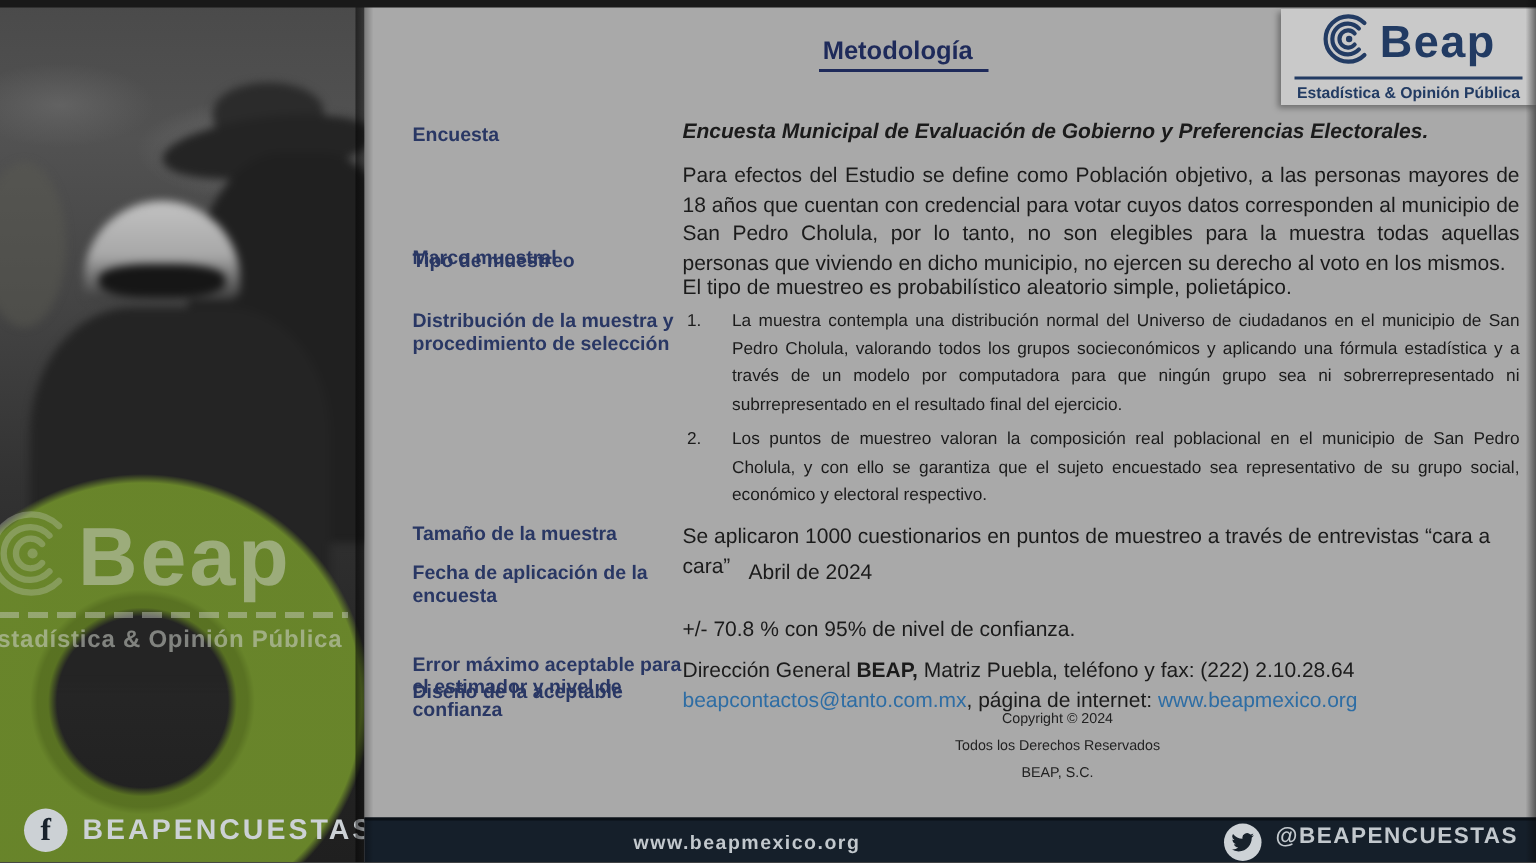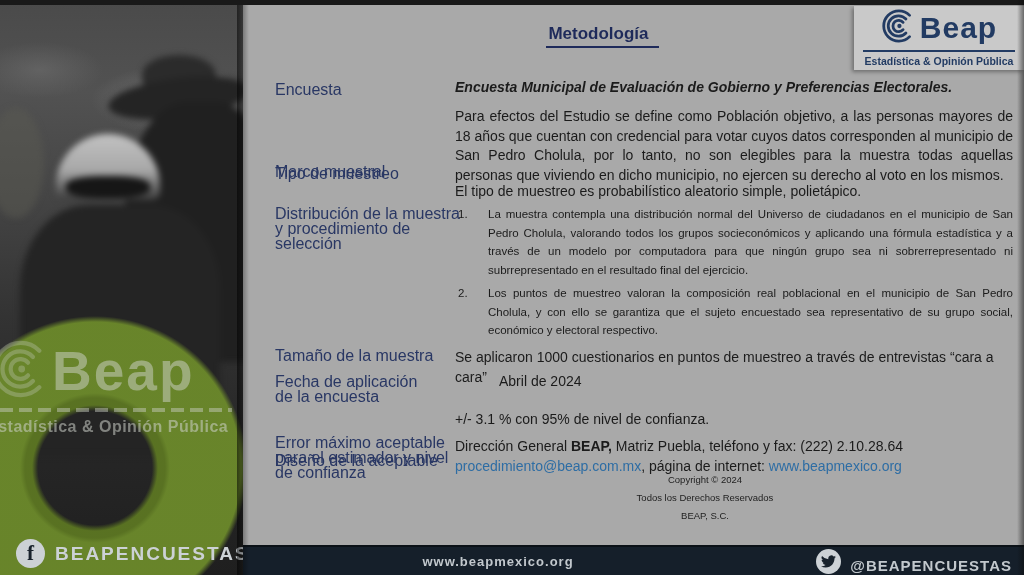--- a/index.html
+++ b/index.html
@@ -37,21 +37,21 @@
     font-family:"Liberation Serif",serif;}
   .fb-handle{font-size:19px;font-weight:bold;letter-spacing:2px;color:#ccd1d5;}
   .photo-edge{position:absolute;left:237px;top:0;width:12px;height:575px;z-index:5;
     background:linear-gradient(90deg,rgba(0,0,0,.55),rgba(0,0,0,0));pointer-events:none;}
 
   
   .slide{position:absolute;left:243px;top:0;right:0;bottom:30px;background:#a9a9a9;color:#1b1b1b;}
   .page-title-wrap{position:absolute;top:24px;left:0;width:100%;text-align:center;padding-right:62px;box-sizing:border-box;}
   .page-title{display:inline-block;font-size:17px;font-weight:bold;color:#1e2a5a;
     border-bottom:2px solid #1e2a5a;padding:0 10px 2px 2px;}
-  .lbl{position:absolute;left:32px;font-size:16px;font-weight:normal;color:#293764;line-height:15px;}
+  .lbl{position:absolute;left:32px;font-size:13px;font-weight:bold;color:#293764;line-height:15px;}
   .bdy{position:absolute;left:212px;width:558px;font-size:14px;line-height:19.5px;color:#1b1b1b;}
   .subtitle{font-style:italic;font-weight:bold;}
   .just{text-align:justify;}
   .num-list{position:absolute;left:215px;width:555px;font-size:11.5px;line-height:18.5px;color:#1b1b1b;}
   .num-item{display:flex;margin-bottom:5px;}
   .num{flex:none;width:30px;}
   .itext{flex:1;text-align:justify;}
   .link{color:#2e6da4;}
   .bold{font-weight:bold;}
   .copy{position:absolute;left:212px;width:500px;text-align:center;font-size:9.5px;color:#222;}
@@ -61,21 +61,21 @@
     box-shadow:-2px 2px 4px rgba(0,0,0,.35);display:flex;flex-direction:column;align-items:center;padding-top:2px;box-sizing:border-box;}
   .logo-brand-row{display:flex;align-items:center;gap:3px;}
   .logo-brand{font-size:30px;font-weight:bold;color:#223b63;letter-spacing:1px;line-height:30px;}
   .logo-rule{width:152px;height:2px;background:#223b63;margin-top:2px;}
   .logo-tagline{font-size:10.5px;font-weight:bold;color:#223b63;margin-top:3px;white-space:nowrap;}
 
   
   .footer{position:absolute;left:243px;right:0;bottom:0;height:30px;background:#151f2a;border-top:2px solid #0b1117;box-sizing:border-box;}
   .footer-site{position:absolute;left:150px;top:7px;width:210px;text-align:center;
     font-size:13px;font-weight:bold;letter-spacing:1px;color:#c2c8cd;}
-  .tw-row{position:absolute;right:12px;top:2px;display:flex;align-items:flex-end;gap:9px;}
+  .tw-row{position:absolute;right:12px;top:2px;display:flex;align-items:flex-start;gap:9px;}
   .tw-circle{width:25px;height:25px;border-radius:50%;background:#cdd2d6;display:flex;align-items:center;justify-content:center;}
   .tw-handle{font-size:15px;font-weight:bold;letter-spacing:1px;color:#c2c8cd;}
 
   .top-strip{position:absolute;left:0;top:0;width:100%;height:5px;background:#191919;z-index:7;}
   .right-shade{position:absolute;right:0;top:0;width:7px;height:575px;z-index:8;pointer-events:none;
     background:linear-gradient(90deg,rgba(0,0,0,0),rgba(10,10,10,.5));}
 </style>
 </head>
 <body>
 
@@ -143,25 +143,25 @@
       </div>
     </div>
 
     <div class="lbl" style="top:348px;">Tamaño de la muestra</div>
     <div class="bdy" style="top:348px;">Se aplicaron 1000 cuestionarios en puntos de muestreo a través de entrevistas “cara a cara”</div>
 
     <div class="lbl" style="top:374px;width:158px;">Fecha de aplicación de la encuesta</div>
     <div class="bdy" style="top:372px;left:256px;">Abril de 2024</div>
 
     <div class="lbl" style="top:398px;width:182px;margin-top:37px;">Error máximo aceptable para el estimador y nivel de confianza</div>
-    <div class="bdy" style="top:410px;">+/- 3.1 % con 95% de nivel de confianza.</div>
+    <div class="bdy" style="top:410px;">+/- 70.8 % con 95% de nivel de confianza.</div>
 
     <div class="lbl" style="top:453px;">Diseño de la aceptable</div>
     <div class="bdy" style="top:437px;width:565px;">
-      <span>Dirección General </span><span class="bold">BEAP,</span><span> Matriz Puebla, teléfono y fax: (222) 2.10.28.64 </span><span class="link">procedimiento@beap.com.mx</span><span>, página de internet: </span><span class="link">www.beapmexico.org</span>
+      <span>Dirección General </span><span class="bold">BEAP,</span><span> Matriz Puebla, teléfono y fax: (222) 2.10.28.64 </span><span class="link">beapcontactos@tanto.com.mx</span><span>, página de internet: </span><span class="link">www.beapmexico.org</span>
     </div>
 
     <div class="copy" style="top:474px;">Copyright  ©   2024</div>
     <div class="copy" style="top:510px;">BEAP, S.C.</div>
     <div class="copy" style="top:492px;">Todos los Derechos Reservados</div>
   </div>
 
   <div class="logo-box">
     <div class="logo-brand-row">
       <span>

